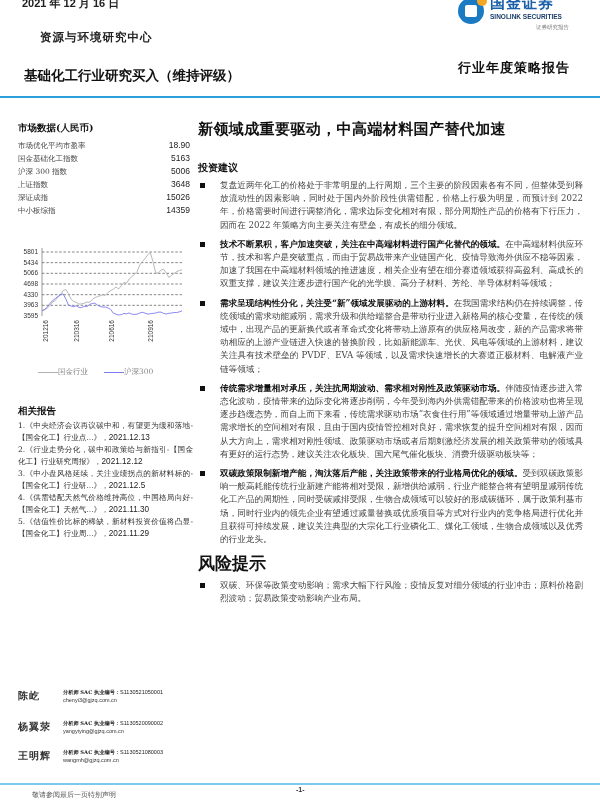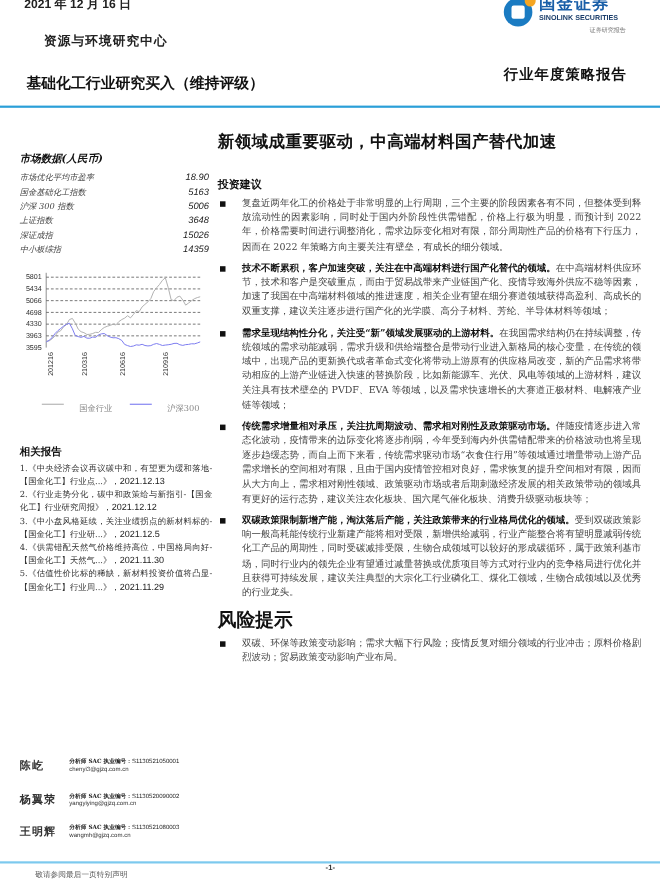--- a/index.html
+++ b/index.html
@@ -14,30 +14,30 @@
 
   .logo { position: absolute; left: 458px; top: -6px; width: 140px; height: 40px; }
   .logo-mark { position: absolute; left: 0; top: 4px; width: 26px; height: 26px; border-radius: 50%; background: #1a7bc2; }
   .logo-mark::before { content: ""; position: absolute; left: 7px; top: 7px; width: 12px; height: 12px; background: #fff; border-radius: 2px; }
   .logo-mark::after { content: ""; position: absolute; right: -3px; top: -2px; width: 10px; height: 10px; background: #f5a623; border-radius: 50%; }
   .logo-cn { position: absolute; left: 32px; top: 0; font-family: "DejaVu Sans", sans-serif; font-weight: bold; font-size: 15px; color: #1a5fa8; letter-spacing: 1px; }
   .logo-en { position: absolute; left: 32px; top: 19px; font-family: "Liberation Sans", sans-serif; font-weight: bold; font-size: 6.5px; color: #1a3d6a; }
   .logo-sub { position: absolute; left: 78px; top: 30px; font-family: "DejaVu Serif", serif; font-size: 5.5px; color: #777; }
 
   
-  .left { position: absolute; left: 18px; top: 138px; width: 172px; font-style: italic; }
+  .left { position: absolute; left: 18px; top: 122px; width: 172px; }
   .md-title { font-family: "DejaVu Serif", serif; font-weight: bold; font-size: 9.5px; margin-bottom: 4px; }
   .md-row { display: flex; justify-content: space-between; font-size: 7.5px; height: 13px; line-height: 13px; }
   .md-row .lbl { font-family: "DejaVu Serif", serif; color: #444; }
   .md-row .val { font-family: "Liberation Sans", sans-serif; color: #222; font-size: 8.5px; }
 
   .chart-wrap { position: absolute; left: 10px; top: 240px; width: 180px; height: 140px; }
   .chart-wrap svg { overflow: visible; }
   .legend { position: absolute; left: 38px; top: 367px; font-size: 7.5px; font-family: "DejaVu Serif", serif; color: #888; display: flex; gap: 16px; }
-  .legend .item { display: flex; gap: 14px; }
+  .legend .item { display: flex; align-items: center; gap: 0; }
   .legend .line { display: inline-block; width: 20px; height: 1px; }
 
   .related { position: absolute; left: 18px; top: 405px; width: 175px; }
   .related h3 { font-family: "DejaVu Serif", serif; font-weight: bold; font-size: 9.5px; margin-bottom: 2px; }
   .rel-item { font-family: "DejaVu Serif", serif; font-size: 7.6px; line-height: 11.5px; color: #333; margin-bottom: 1px; text-align: justify; }
   .rel-item .d { font-family: "Liberation Sans", sans-serif; font-size: 8.2px; color: #222; }
 
   .analyst { position: absolute; left: 18px; width: 175px; }
   .analyst .name { position: absolute; left: 0; top: 0; font-family: "DejaVu Serif", serif; font-weight: bold; font-size: 10px; color: #333; letter-spacing: 1px; }
   .analyst .sac { position: absolute; left: 45px; top: 0; font-family: "DejaVu Serif", serif; font-size: 5.2px; font-weight: bold; color: #222; white-space: nowrap; }

